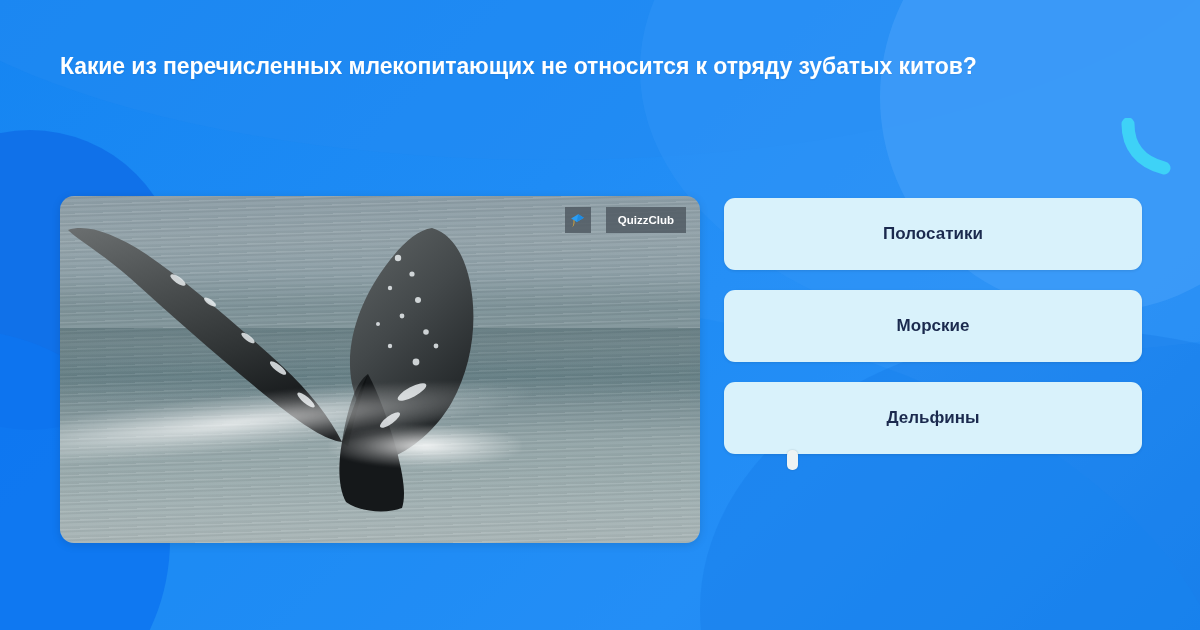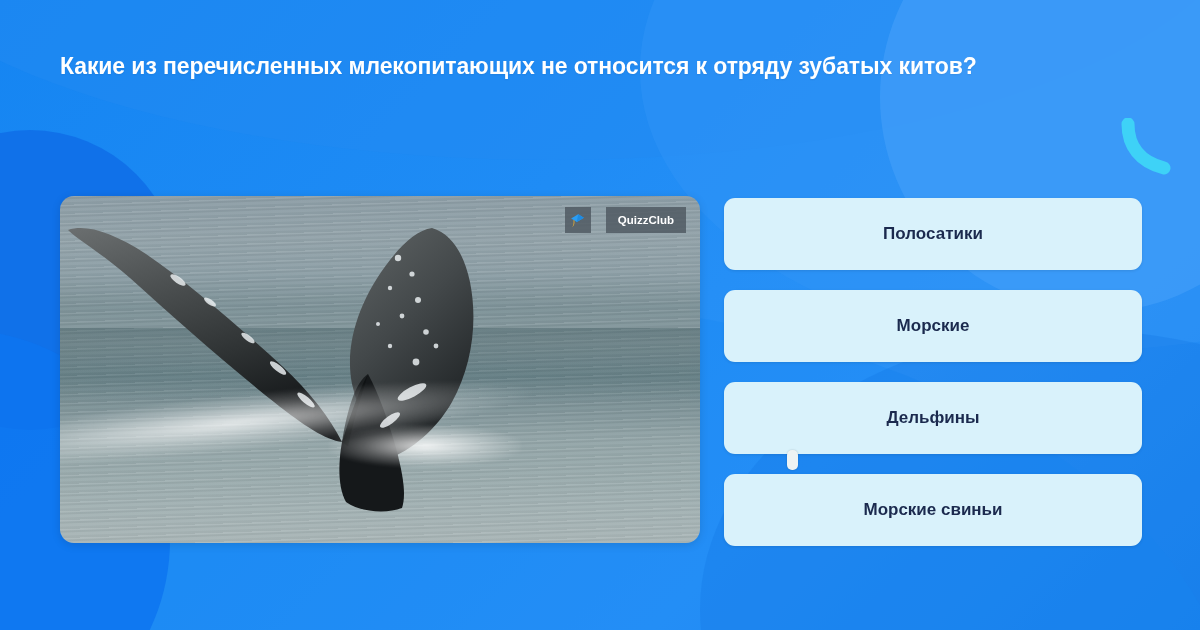--- a/index.html
+++ b/index.html
@@ -333,20 +333,17 @@
   <div id="answers">
     <div class="answer-btn">
       <span class="answer-label">Полосатики</span>
     </div>
     <div class="answer-btn">
       <span class="answer-label">Морские</span>
     </div>
     <div class="answer-btn">
       <span class="answer-label">Дельфины</span>
     </div>
-    <div class="answer-btn">
-      <span class="answer-label">Морские свиньи</span>
-    </div>
   </div>
 
   <div id="scroll-handle"></div>
 
 </div>
 
 </body></html>

